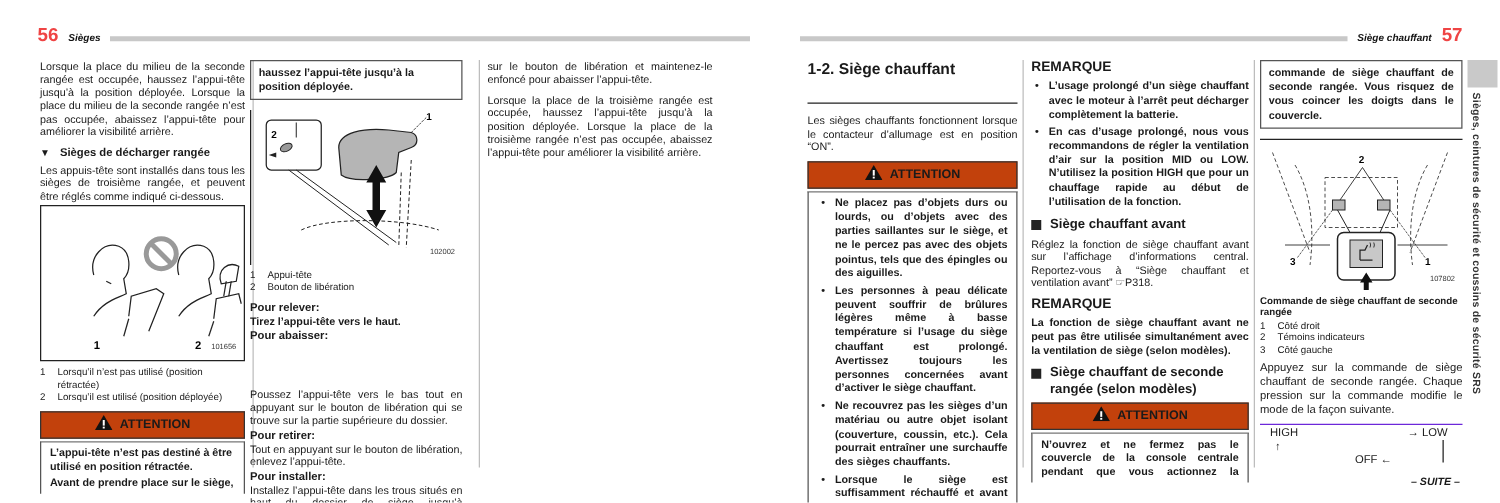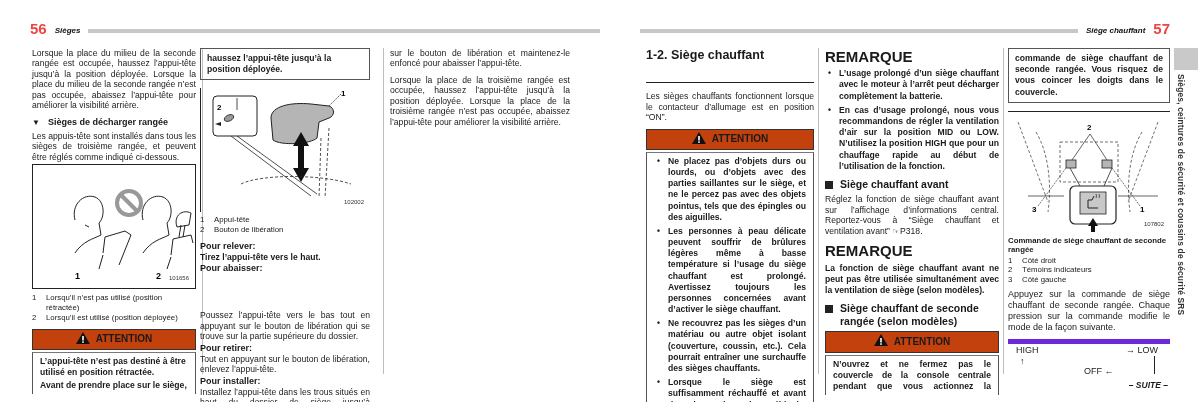--- a/index.html
+++ b/index.html
@@ -34,32 +34,32 @@
   .figure { border-left: 1.5px solid #222; border-right: 1.5px solid #222; border-top: 1.5px solid #222; position: relative; }
   .fig-code { position: absolute; right: 6px; bottom: 6px; font-size: 6px; color: #333; }
 
   .legend { margin: 4px 0 6px 0; }
   .legend-row { display: flex; font-size: 7.8px; line-height: 1.25; }
   .legend-row .n { width: 14px; flex-shrink: 0; }
 
   .bold-head { font-weight: bold; font-size: 9px; margin-top: 1px; }
 
   .h-chapter { font-size: 12.5px; font-weight: bold; border-bottom: 1px solid #222; padding-bottom: 19px; margin-bottom: 8px; }
-  .h-remarque { font-size: 15px; font-weight: bold; margin-bottom: 2px; }
+  .h-remarque { font-size: 11px; font-weight: bold; margin-bottom: 2px; }
   .h-square { font-size: 10.5px; font-weight: bold; display: flex; align-items: flex-start; margin: 6px 0 4px 0; line-height: 1.2; }
   .h-square .sq { display: inline-block; width: 8px; height: 8px; background: #222; margin: 3px 7px 0 0; flex-shrink: 0; }
 
   ul.bul { list-style: none; }
   ul.bul li { position: relative; padding-left: 14px; margin-bottom: 3px; text-align: justify; }
   ul.bul li::before { content: "•"; position: absolute; left: 3px; top: 0; }
 
   .side-tab { position: absolute; left: 1174px; top: 48px; width: 24px; height: 22px; background: #c9c9c9; }
   .side-text { position: absolute; left: 1176px; top: 74px; writing-mode: vertical-rl; font-size: 8.4px; font-weight: bold; color: #333; letter-spacing: 0.2px; }
 
-  .mode-diagram { position: relative; height: 52px; border-top: 5px solid #6d28d9; margin-top: 3px; }
+  .mode-diagram { position: relative; height: 52px; border-top: 1px solid #6d28d9; margin-top: 3px; }
   .mode-diagram span { position: absolute; font-size: 9px; }
 
   .suite { position: absolute; right: 32px; top: 380px; font-size: 8.5px; font-weight: bold; font-style: italic; }
 </style>
 </head>
 <body>
 
 <div class="page page-left">
   <div class="hdr hdr-left">
     <span class="page-num">56</span>

